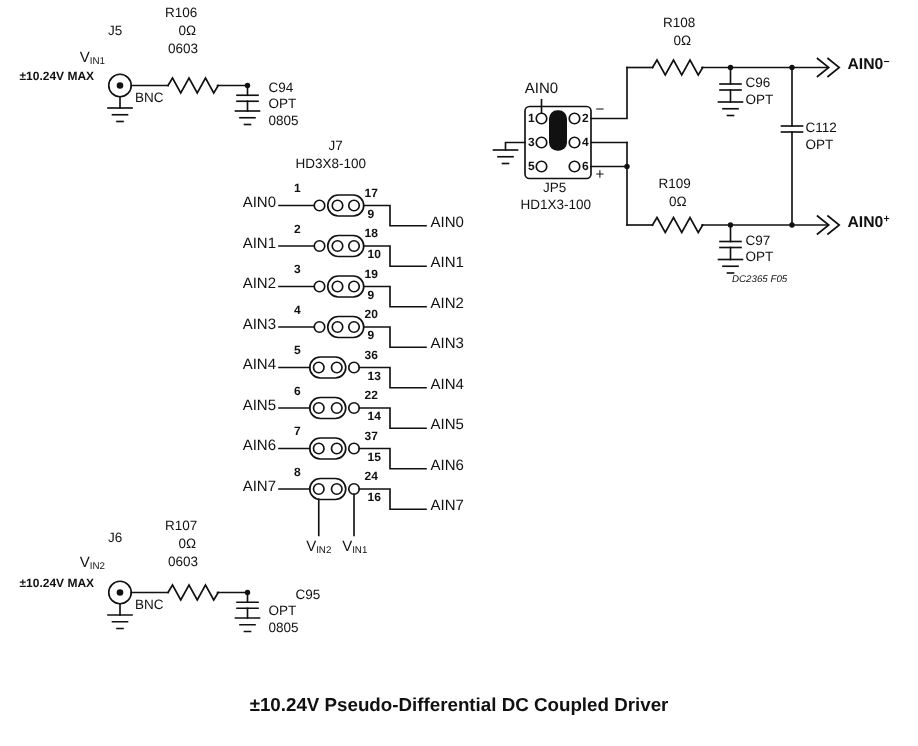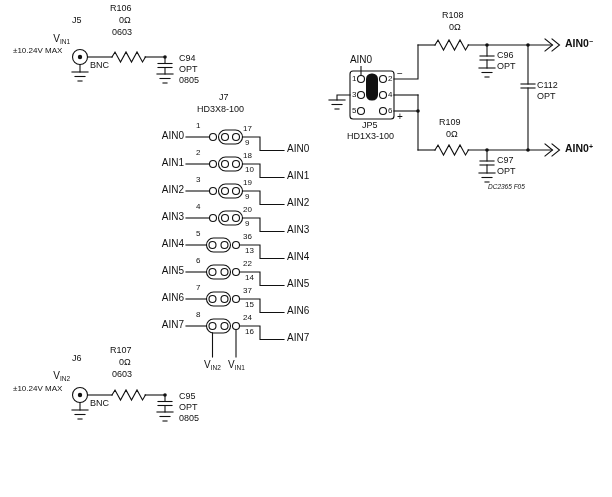--- a/index.html
+++ b/index.html
@@ -1,19 +1,19 @@
 <!DOCTYPE html>
 <html><head>
 <meta charset="utf-8">
 <style>
   html,body{margin:0;padding:0;background:#fff;}
   .canvas{position:relative;width:612px;height:497px;background:#ffffff;
           font-family:"Liberation Sans",sans-serif;color:#111;overflow:hidden;}
   .t{position:absolute;white-space:nowrap;line-height:1;color:#111;}
-  .f8{font-size:8px;}
+  .f8{font-size:8px;font-weight:bold;}
   .f9{font-size:9px;}
   .f10{font-size:10px;}
   .f10b{font-size:10.5px;font-weight:700;}
   .f65{font-size:6.5px;font-style:italic;}
   .ra{text-align:right;}
   .ctr{text-align:center;}
   .title{font-size:12.5px;font-weight:700;}
   sub{font-size:6.5px;vertical-align:-1.5px;line-height:1;}
   sup{font-size:7px;vertical-align:3px;line-height:1;}
   svg{position:absolute;left:0;top:0;}
@@ -248,21 +248,21 @@
   <div class="t f9" style="left:179px;top:65px">OPT</div>
   <div class="t f9" style="left:179px;top:76px">0805</div>
 
   <div class="t f9" style="left:72px;top:354px">J6</div>
   <div class="t f10 ra" style="left:40px;top:371px;width:30px"><span>V</span><sub>IN2</sub></div>
   <div class="t f8" style="left:13px;top:385px">±10.24V MAX</div>
   <div class="t f9" style="left:90px;top:399px">BNC</div>
   <div class="t f9" style="left:110px;top:346px">R107</div>
   <div class="t f9" style="left:119px;top:358px">0Ω</div>
   <div class="t f9" style="left:112px;top:370px">0603</div>
-  <div class="t f9" style="left:179px;top:392px">C95</div>
+  <div class="t f9" style="left:197px;top:392px">C95</div>
   <div class="t f9" style="left:179px;top:403px">OPT</div>
   <div class="t f9" style="left:179px;top:414px">0805</div>
 
   <div class="t f9" style="left:219px;top:93px">J7</div>
   <div class="t f9" style="left:197px;top:105px">HD3X8-100</div>
 
   <div class="t f10 ra" style="left:150px;top:130.5px;width:34px">AIN0</div>
   <div class="t f8" style="left:196px;top:122px">1</div>
   <div class="t f8" style="left:243px;top:125px">17</div>
   <div class="t f8" style="left:245px;top:139px">9</div>
@@ -333,14 +333,15 @@
   <div class="t f9" style="left:537px;top:92px">OPT</div>
   <div class="t f9" style="left:439px;top:118px">R109</div>
   <div class="t f9" style="left:446px;top:130px">0Ω</div>
   <div class="t f9" style="left:497px;top:156px">C97</div>
   <div class="t f9" style="left:497px;top:167px">OPT</div>
   <div class="t f65" style="left:488px;top:184px">DC2365 F05</div>
 
   <div class="t f10b" style="left:565px;top:38px"><span>AIN0</span><sup>−</sup></div>
   <div class="t f10b" style="left:565px;top:143px"><span>AIN0</span><sup>+</sup></div>
 
+  <div class="t title ctr" style="left:0;top:464px;width:612px">±10.24V Pseudo-Differential DC Coupled Driver</div>
 
 </div>
 
 </body></html>

